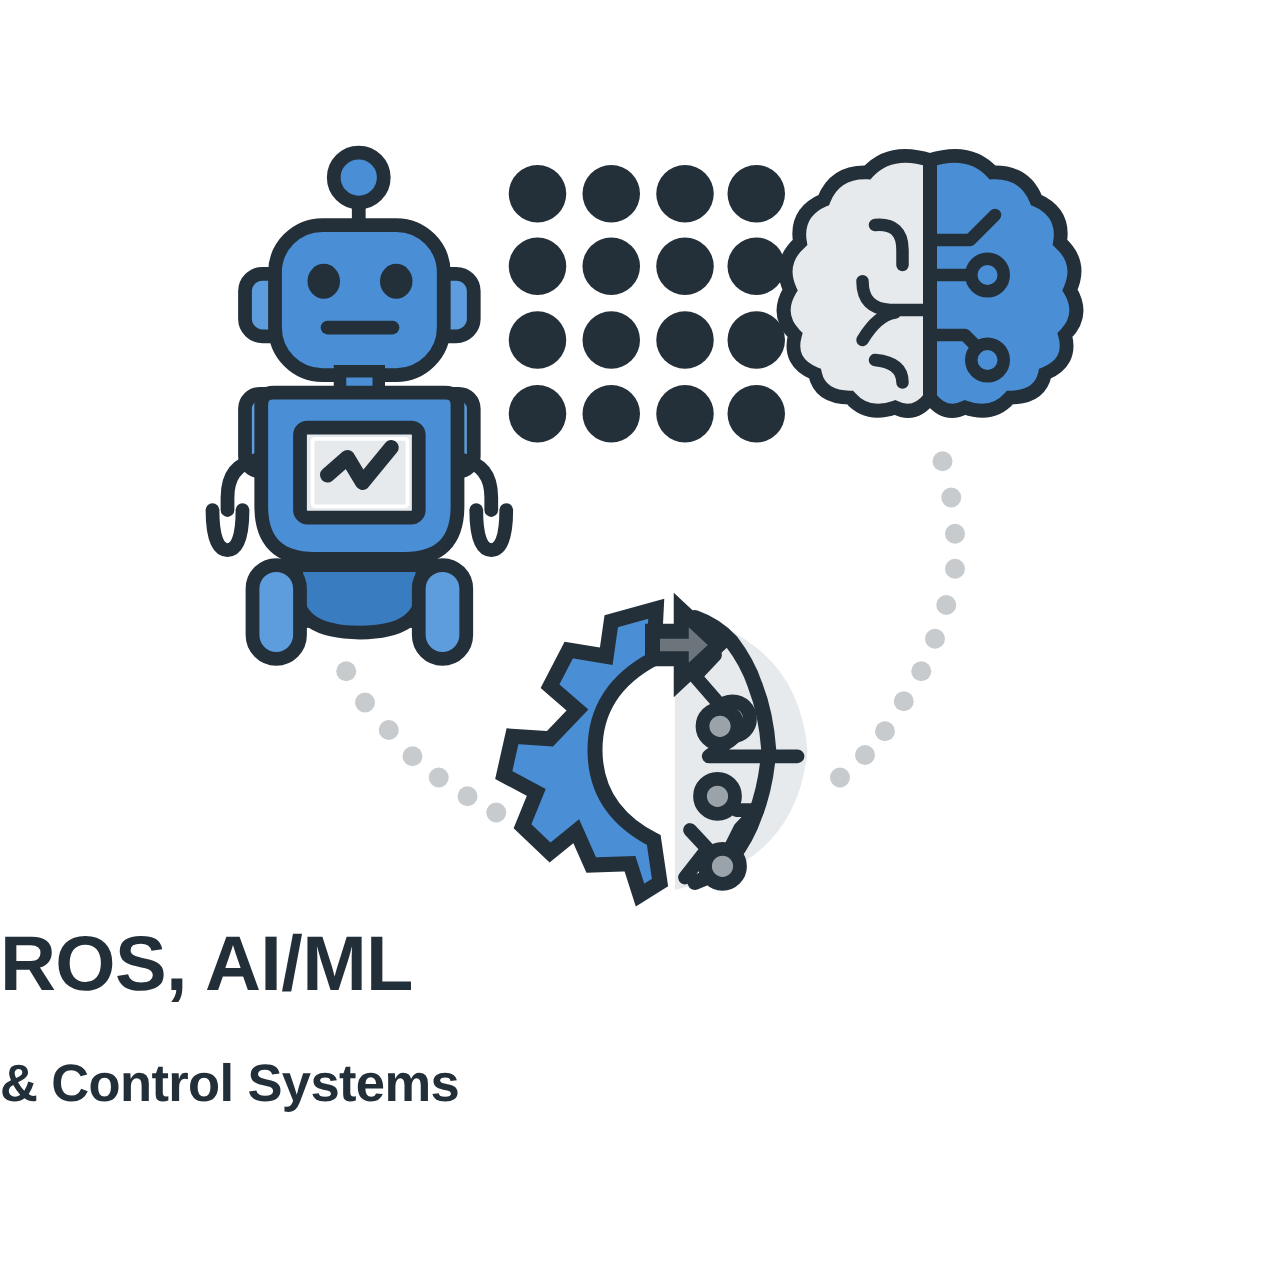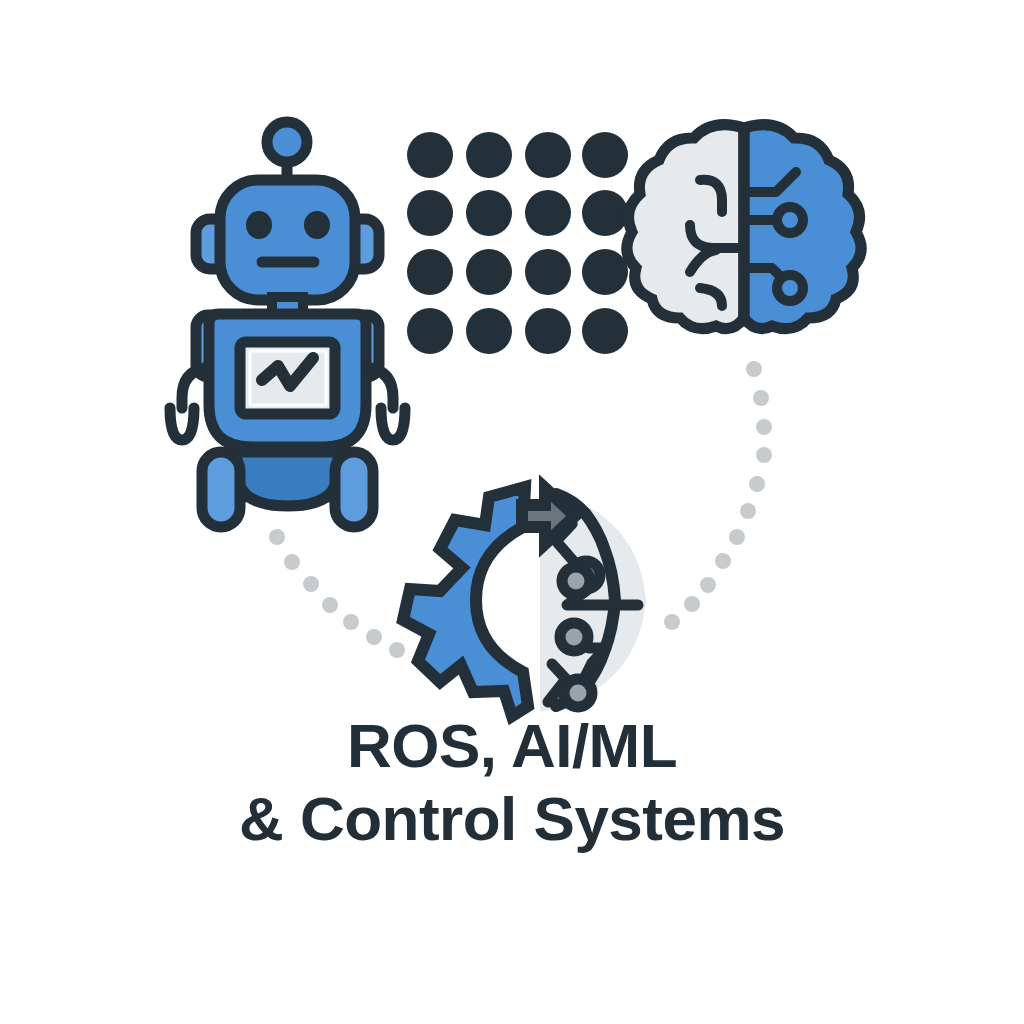--- a/index.html
+++ b/index.html
@@ -22,35 +22,34 @@
   #artboard {
     position: absolute;
     left: 0;
     top: 0;
     width: 1024px;
     height: 1024px;
   }
   .caption-block {
     position: absolute;
     left: 0;
-    top: 709px;
-    width: 1024px;
-    text-align: center;
+    top: 735px;
+    width: 1024px;
     user-select: none;
   }
   .caption-line {
     font-family: "Liberation Sans", sans-serif;
     font-weight: bold;
     color: #222e38;
     letter-spacing: -0.5px;
     line-height: 1.18;
     display: block;
   }
   .caption-line-1 { font-size: 62px; }
-  .caption-line-2 { font-size: 62px; }
+  .caption-line-2 { font-size: 42px; margin-top: 34px; }
 </style>
 </head>
 <body>
 
 <div id="canvas">
 
   <svg id="artboard" viewBox="0 0 1024 1024" xmlns="http://www.w3.org/2000/svg">
 
     <defs>
       <style>

